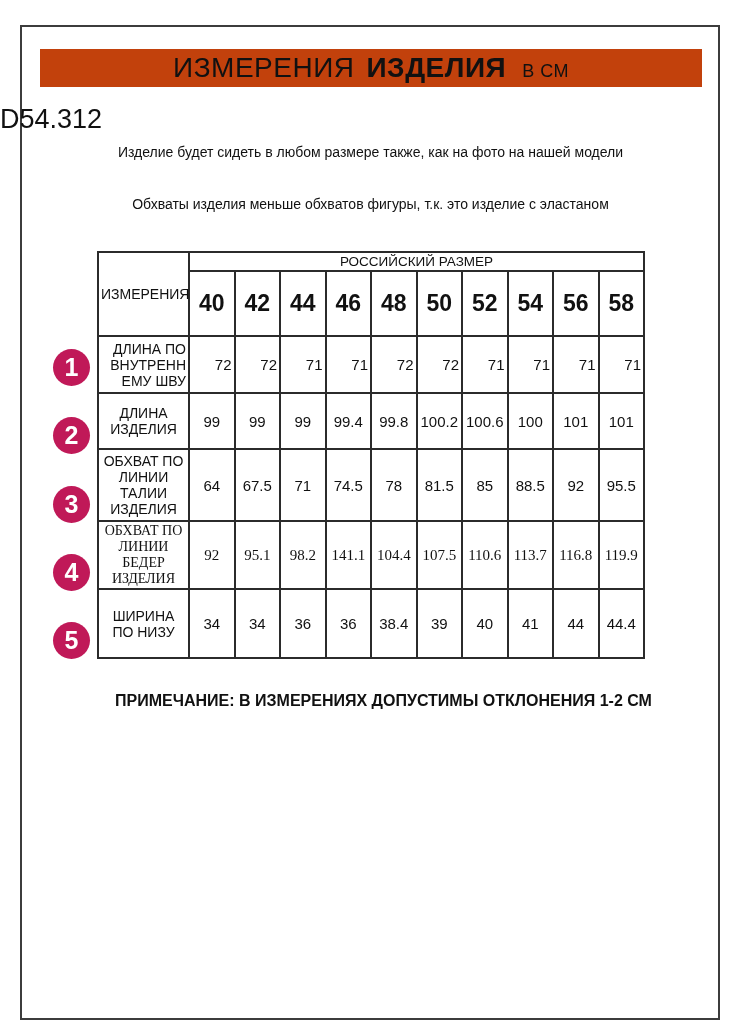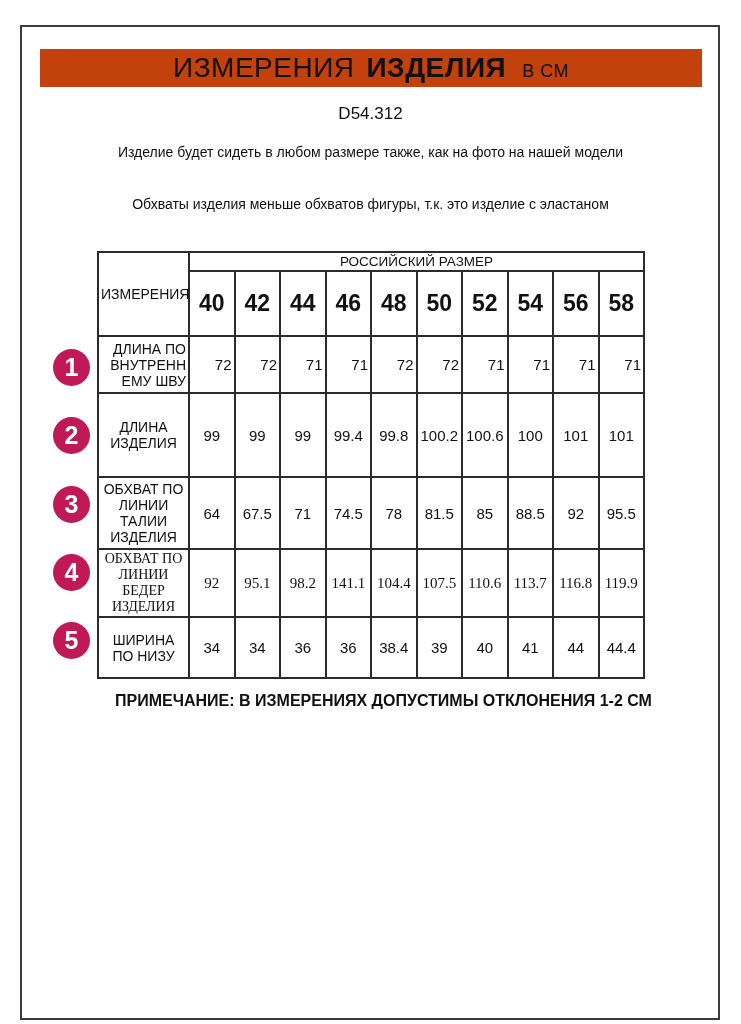--- a/index.html
+++ b/index.html
@@ -25,22 +25,22 @@
     line-height: 38px;
     white-space: nowrap;
   }
   .title-main   { font-size: 28px; font-weight: 400; letter-spacing: 0.5px; }
   .title-strong { font-size: 28px; font-weight: 700; margin-left: 12px; letter-spacing: 0.5px; }
   .title-unit   { font-size: 18px; font-weight: 400; margin-left: 16px; letter-spacing: 0.5px; }
   .product-code {
     position: absolute;
     left: 0; top: 104px;
     width: 741px;
-    text-align: center;
-    font-size: 17px;
+    text-align: left;
+    font-size: 27px;
   }
   .para {
     position: absolute;
     left: 70px;
     width: 601px;
     text-align: center;
     font-size: 14px;
     line-height: 22px;
   }
   .para-1 { top: 141px; }
@@ -66,24 +66,24 @@
   th.size   { height: 65px; font-size: 23px; font-weight: 700; }
   td.rlabel {
     font-size: 14px;
     font-weight: 400;
     line-height: 16px;
     overflow-wrap: break-word;
     word-break: break-word;
   }
   td.val { font-size: 15px; }
   tr.r-1 td { height: 57px; text-align: right; }
-  tr.r-2 td { height: 84px; border-radius: 24px; }
+  tr.r-2 td { height: 56px; border-radius: 24px; }
   tr.r-3 td { height: 72px; }
   tr.r-4 td { height: 55px; font-family: Liberation Serif, serif; }
-  tr.r-5 td { height: 61px; margin-left: 32px; }
+  tr.r-5 td { height: 69px; margin-left: 32px; }
 
   .badge {
     position: absolute;
     left: 53px;
     width: 37px; height: 37px;
     border-radius: 50%;
     background: #c01958;
     color: #ffffff;
     font-size: 25px;
     font-weight: 700;

